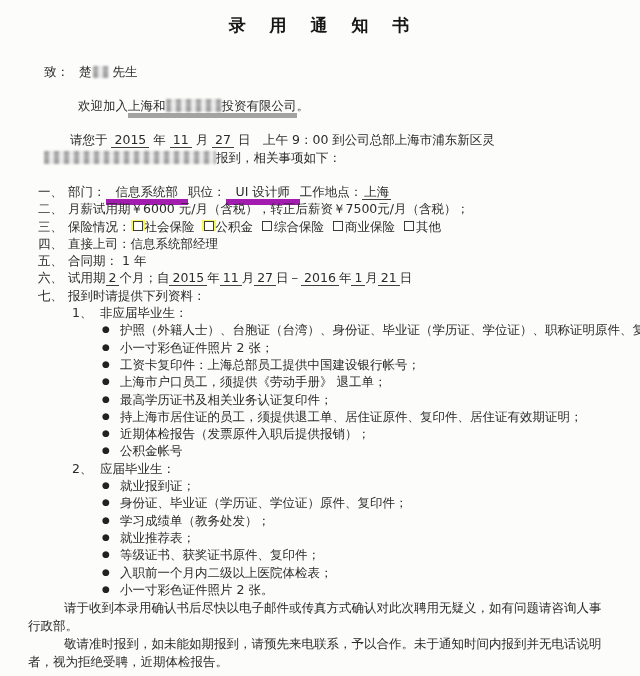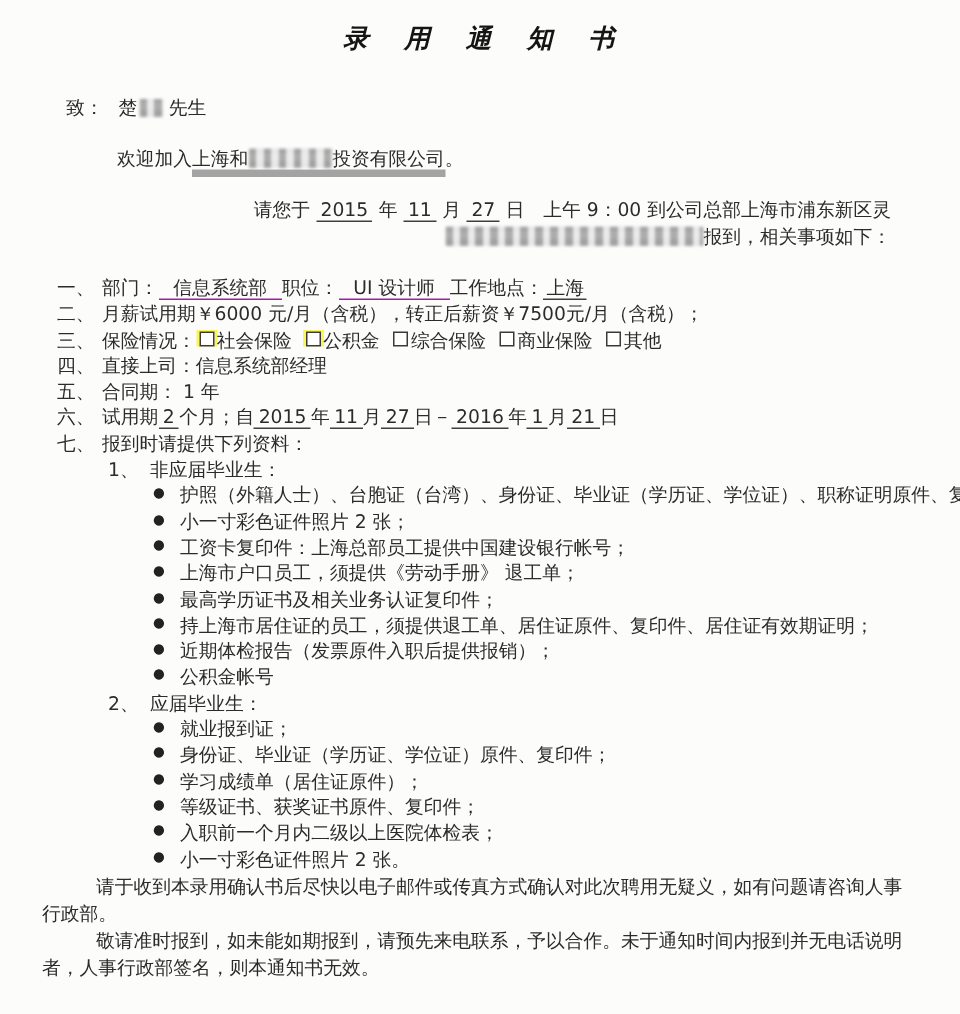--- a/index.html
+++ b/index.html
@@ -7,33 +7,33 @@
     width:640px; height:676px; overflow:hidden;
     background:#fcfcfb;
     font-family:"DejaVu Sans","Liberation Sans",sans-serif;
     color:#2b2b2b; font-size:12.5px;
   }
   .page { padding:12px 30px 0 28px; box-sizing:border-box; }
 
   .title {
     margin:2px 0 16px 0; text-align:center;
     font-size:17px; font-weight:bold; color:#151515;
-    letter-spacing:9px; text-indent:9px;font-style:italic;
+    letter-spacing:9px; text-indent:9px;
   }
 
   .para { margin:16px; line-height:18px; }
   .salutation { margin-top:26px; }
   .salutation .lbl { margin-right:10px; }
   .salutation .redact { margin:0 4px 0 1px; }
   .welcome { margin-top:15px; text-indent:34px; }
-  .report  { text-indent:26px;text-align:right; }
+  .report  { text-indent:26px; }
 
   .u-company { border-bottom:5px solid #a3a3a3; }
   .uv { border-bottom:1px solid #3f3f3f; padding:0 3px; }
-  .uv-wide { border-bottom:1px solid #a21caf; padding:0 10px; }
+  .uv-wide { border-bottom:6px solid #a21caf; padding:0 10px; }
   .uv-sm { border-bottom:1px solid #3f3f3f; padding:0 2px;text-align:center; }
 
   .redact {
     display:inline-block; height:12px; vertical-align:-2px; border-radius:1px;
     background:
       repeating-linear-gradient(90deg, rgba(150,150,150,.75) 0 5px, rgba(235,235,235,.9) 5px 10px),
       repeating-linear-gradient(0deg, #c4c4c4 0 5px, #ededed 5px 10px);
     filter: blur(1.1px);
   }
   .redact-name { width:16px; }
@@ -135,29 +135,30 @@
     <li><span class="bullet-icon"></span><span>公积金帐号</span></li>
   </ul>
 
   <div class="sub-head">
     <span class="sub-num">2、</span>
     <span>应届毕业生：</span>
   </div>
   <ul class="blist">
     <li><span class="bullet-icon"></span><span>就业报到证；</span></li>
     <li><span class="bullet-icon"></span><span>身份证、毕业证（学历证、学位证）原件、复印件；</span></li>
-    <li><span class="bullet-icon"></span><span>学习成绩单（居住证原件）；</span></li>
+    <li><span class="bullet-icon"></span><span>学习成绩单（教务处发）；</span></li>
+    <li><span class="bullet-icon"></span><span>就业推荐表；</span></li>
     <li><span class="bullet-icon"></span><span>等级证书、获奖证书原件、复印件；</span></li>
     <li><span class="bullet-icon"></span><span>入职前一个月内二级以上医院体检表；</span></li>
     <li><span class="bullet-icon"></span><span>小一寸彩色证件照片 2 张。</span></li>
   </ul>
 
   <div class="closing-block">
     <p class="closing">请于收到本录用确认书后尽快以电子邮件或传真方式确认对此次聘用无疑义，如有问题请咨询人事行政部。</p>
-    <p class="closing">敬请准时报到，如未能如期报到，请预先来电联系，予以合作。未于通知时间内报到并无电话说明者，人事行政部签名，则本通知书无效。</p>
+    <p class="closing">敬请准时报到，如未能如期报到，请预先来电联系，予以合作。未于通知时间内报到并无电话说明者，视为拒绝受聘，近期体检报告。</p>
   </div>
 
   <div class="sig-row">
     <span class="sig-left">人事行政部签名（或盖章）：</span>
     <span class="sig-right-label">员工确认签名</span>
   </div>
 
 </div>
 
 </body></html>

